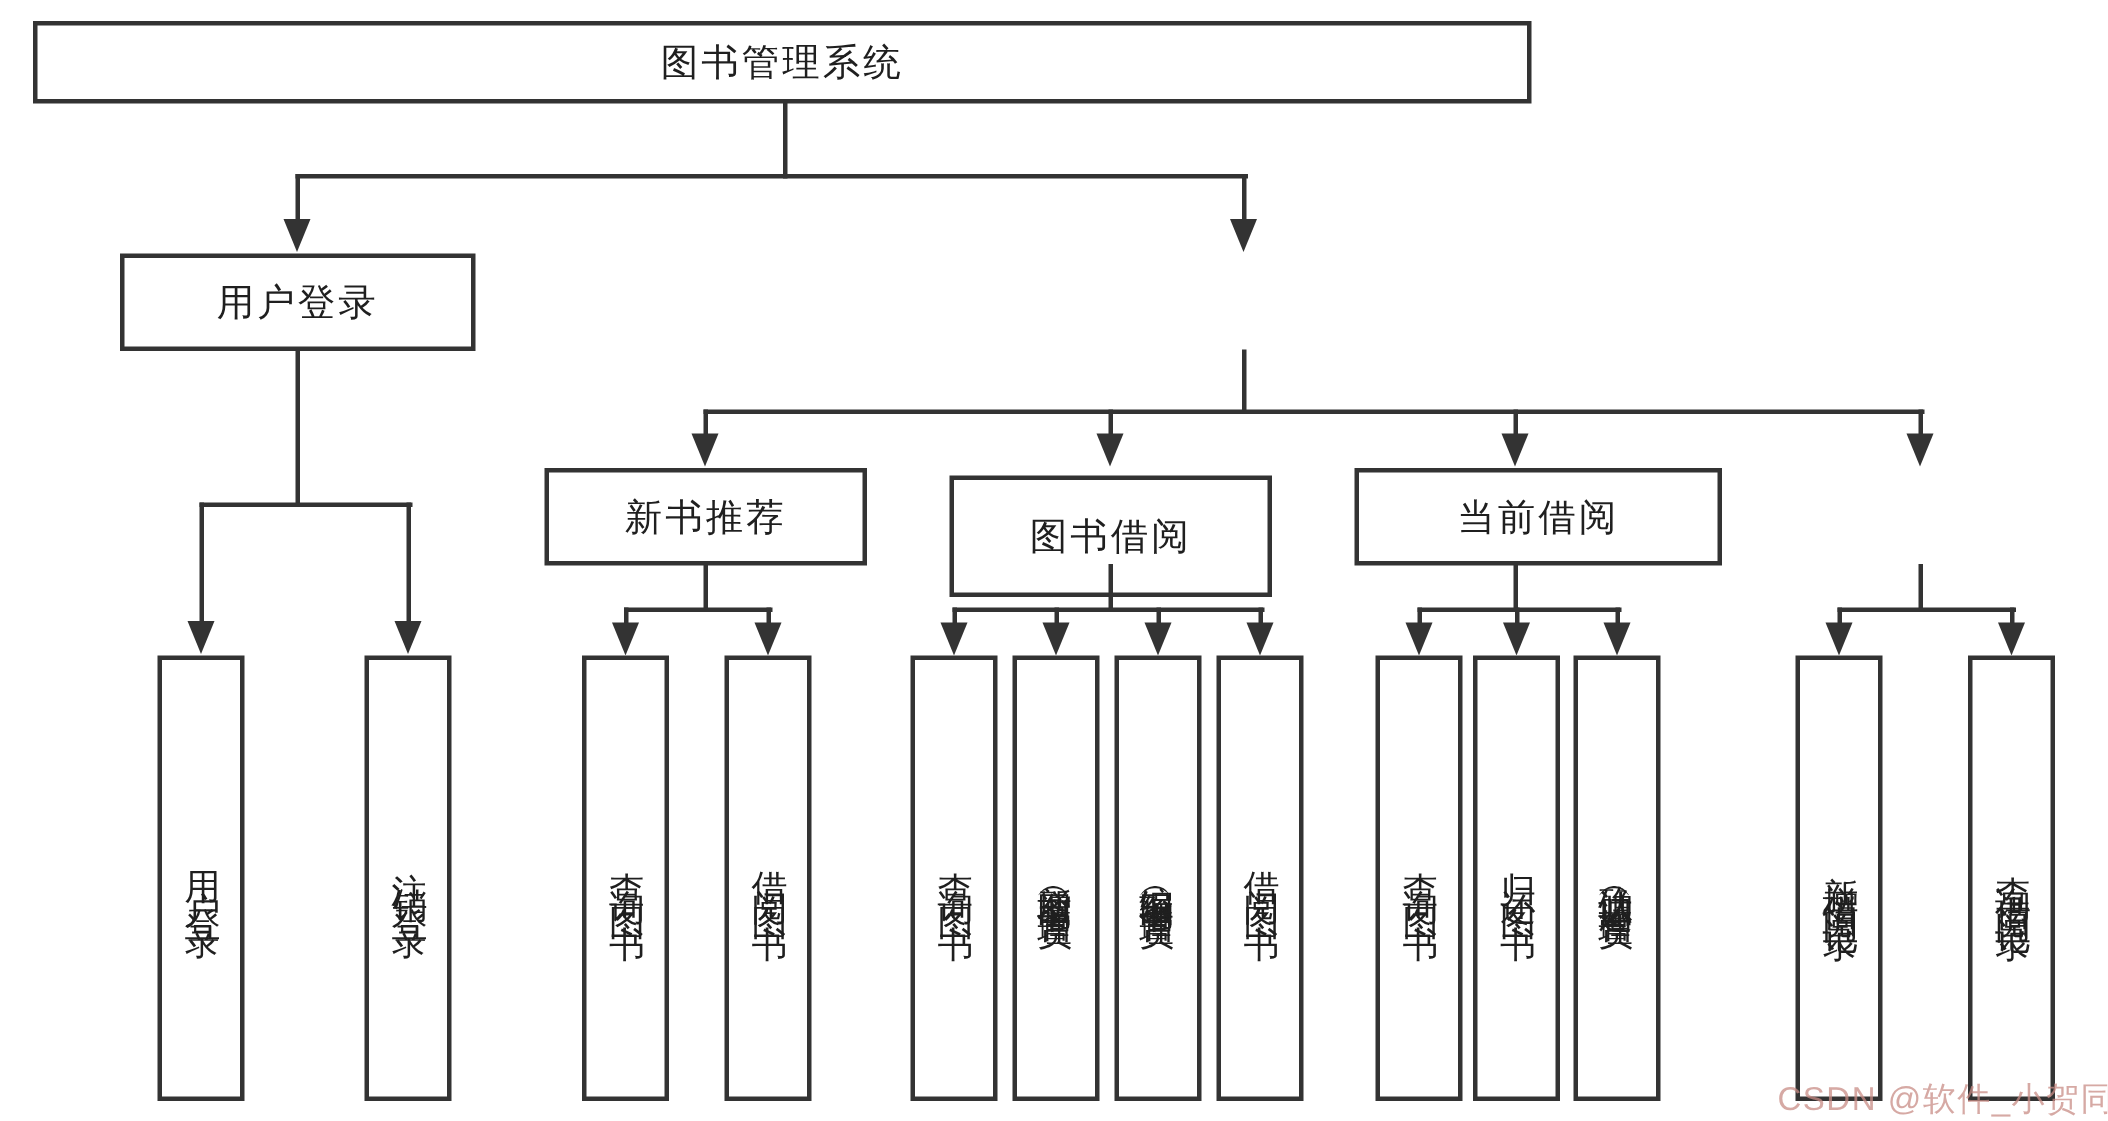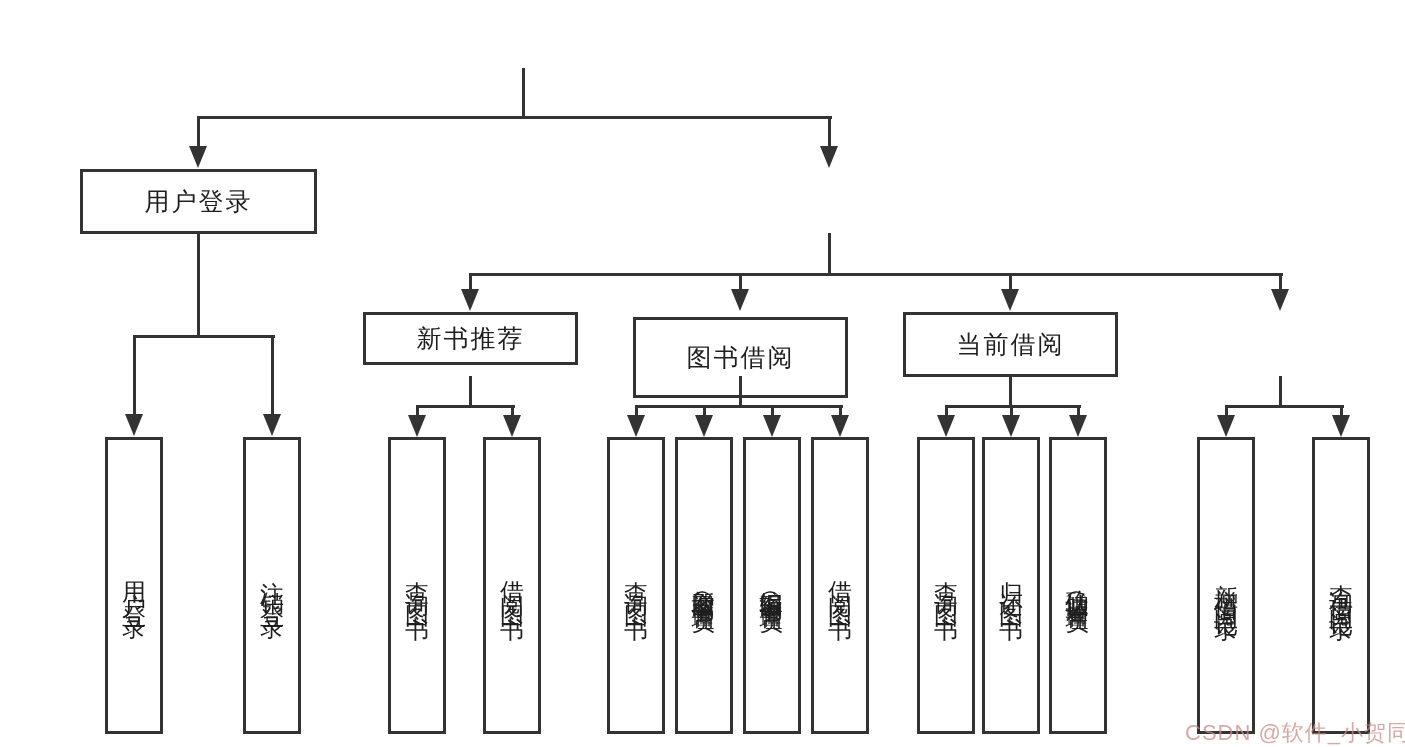--- a/index.html
+++ b/index.html
@@ -54,20 +54,23 @@
     letter-spacing:1px;
     color:rgba(200,140,133,0.75);
     white-space:nowrap;
   }
 </style>
 </head>
 <body>
 
 <div class="canvas">
 
+  <div class="node" style="left:22px;top:14px;width:999px;height:55px;">
+    <span>图书管理系统</span>
+  </div>
 
   <div class="vline" style="left:522px;top:68px;height:51px;"></div>
 
   <div class="hline" style="left:197px;top:116px;width:635px;"></div>
   <div class="vline" style="left:197px;top:116px;height:36px;"></div>
   <div class="arr" style="left:189px;top:146px;"></div>
   <div class="vline" style="left:828px;top:116px;height:36px;"></div>
   <div class="arr" style="left:820px;top:146px;"></div>
 
   <div class="node" style="left:80px;top:169px;width:237px;height:65px;">
@@ -85,27 +88,27 @@
   <div class="hline" style="left:469px;top:273px;width:814px;"></div>
   <div class="vline" style="left:469px;top:273px;height:22px;"></div>
   <div class="arr" style="left:461px;top:289px;"></div>
   <div class="vline" style="left:739px;top:273px;height:22px;"></div>
   <div class="arr" style="left:731px;top:289px;"></div>
   <div class="vline" style="left:1009px;top:273px;height:22px;"></div>
   <div class="arr" style="left:1001px;top:289px;"></div>
   <div class="vline" style="left:1279px;top:273px;height:22px;"></div>
   <div class="arr" style="left:1271px;top:289px;"></div>
 
-  <div class="node" style="left:363px;top:312px;width:215px;height:53px;">
+  <div class="node" style="left:363px;top:312px;width:215px;height:65px;">
     <span>新书推荐</span>
   </div>
   <div class="node" style="left:633px;top:317px;width:215px;height:81px;">
     <span>图书借阅</span>
   </div>
-  <div class="node" style="left:903px;top:312px;width:215px;height:65px;">
+  <div class="node" style="left:903px;top:312px;width:245px;height:65px;">
     <span>当前借阅</span>
   </div>
 
   <div class="vline" style="left:469px;top:376px;height:32px;"></div>
   <div class="vline" style="left:739px;top:376px;height:32px;"></div>
   <div class="vline" style="left:1009px;top:376px;height:32px;"></div>
   <div class="vline" style="left:1279px;top:376px;height:32px;"></div>
 
   <div class="hline" style="left:416px;top:405px;width:99px;"></div>
   <div class="hline" style="left:635px;top:405px;width:208px;"></div>

